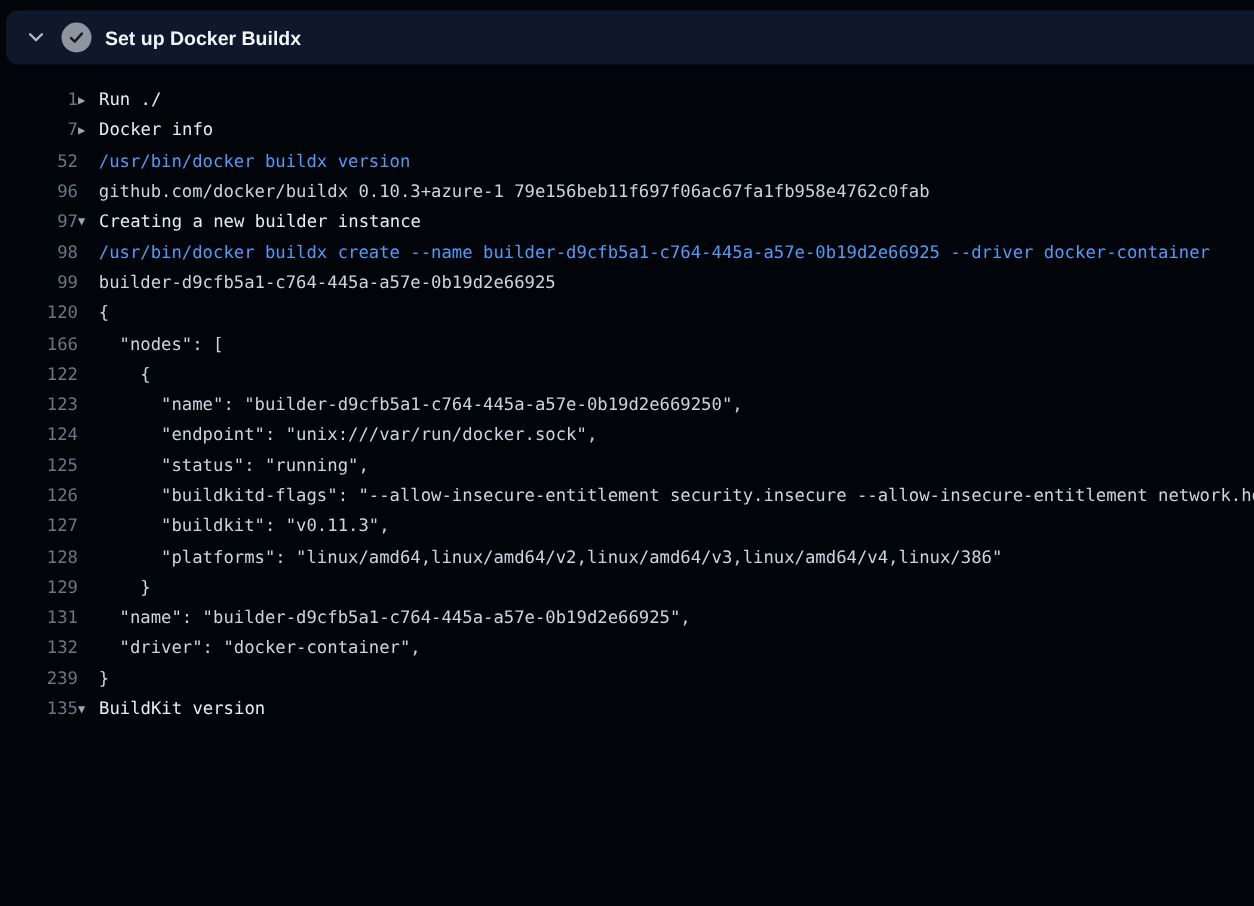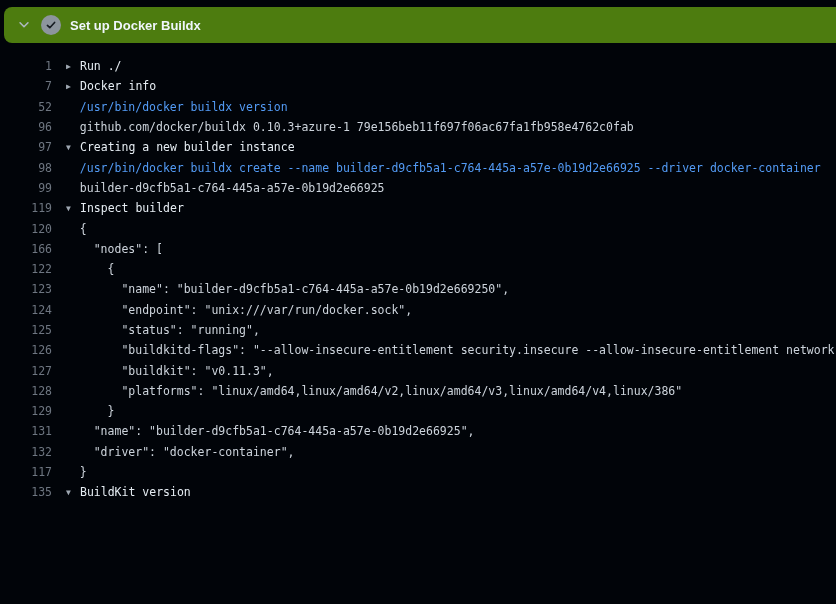--- a/index.html
+++ b/index.html
@@ -6,21 +6,21 @@
   body {
     width: 836px; height: 604px;
     background: #010409;
     overflow: hidden;
     font-family: "Liberation Sans", sans-serif;
   }
   .step-header {
     margin: 7px 0 0 4px;
     width: 832px; height: 36px;
     box-sizing: border-box;
-    background: #4d7c0f;
+    background: #0f172a;
     border-radius: 8px 0 0 8px;
     display: flex; align-items: center;
     padding-left: 13px;
     cursor: pointer;
   }
   .chev { width: 14px; height: 14px; margin-right: 10px; flex: none; }
   .check-circle {
     width: 20px; height: 20px; border-radius: 50%;
     background: #8d959e; flex: none;
     display: flex; align-items: center; justify-content: center;
@@ -34,21 +34,21 @@
     overflow: hidden;
   }
   .row { display: flex; height: 20.3px; align-items: center; white-space: pre; }
   .row.group { cursor: pointer; }
   .num {
     width: 52px; flex: none;
     text-align: right;
     color: #6e7681;
     cursor: pointer;
   }
-  .content { margin-left: 14px; flex: none; white-space: pre; }
+  .content { flex: none; white-space: pre; }
   .arrow {
     display: inline-block; width: 14px;
     font-size: 8px; color: #9ea7b1;
     vertical-align: 1px;
   }
   .gtitle { color: #e6edf3; }
   .cmd { color: #539bf5; }
   .out { color: #cdd4dc; }
 </style>
 </head>
@@ -67,28 +67,27 @@
 </div>
 
 <div class="log" id="log-lines">
     <div class="row group"><span class="num">1</span><span class="content"><span class="arrow">▶</span><span class="gtitle">Run ./</span></span></div>
     <div class="row group"><span class="num">7</span><span class="content"><span class="arrow">▶</span><span class="gtitle">Docker info</span></span></div>
     <div class="row"><span class="num">52</span><span class="content"><span class="cmd">  /usr/bin/docker buildx version</span></span></div>
     <div class="row"><span class="num">96</span><span class="content"><span class="out">  github.com/docker/buildx 0.10.3+azure-1 79e156beb11f697f06ac67fa1fb958e4762c0fab</span></span></div>
     <div class="row group"><span class="num">97</span><span class="content"><span class="arrow">▼</span><span class="gtitle">Creating a new builder instance</span></span></div>
     <div class="row"><span class="num">98</span><span class="content"><span class="cmd">  /usr/bin/docker buildx create --name builder-d9cfb5a1-c764-445a-a57e-0b19d2e66925 --driver docker-container</span></span></div>
     <div class="row"><span class="num">99</span><span class="content"><span class="out">  builder-d9cfb5a1-c764-445a-a57e-0b19d2e66925</span></span></div>
-    <div class="row group"><span class="num">119</span><span class="content"><span class="arrow">▼</span><span class="gtitle">Inspect builder</span></span></div>
     <div class="row"><span class="num">120</span><span class="content"><span class="out">  {</span></span></div>
     <div class="row"><span class="num">166</span><span class="content"><span class="out">    "nodes": [</span></span></div>
     <div class="row"><span class="num">122</span><span class="content"><span class="out">      {</span></span></div>
     <div class="row"><span class="num">123</span><span class="content"><span class="out">        "name": "builder-d9cfb5a1-c764-445a-a57e-0b19d2e669250",</span></span></div>
     <div class="row"><span class="num">124</span><span class="content"><span class="out">        "endpoint": "unix:///var/run/docker.sock",</span></span></div>
     <div class="row"><span class="num">125</span><span class="content"><span class="out">        "status": "running",</span></span></div>
     <div class="row"><span class="num">126</span><span class="content"><span class="out">        "buildkitd-flags": "--allow-insecure-entitlement security.insecure --allow-insecure-entitlement network.host",</span></span></div>
     <div class="row"><span class="num">127</span><span class="content"><span class="out">        "buildkit": "v0.11.3",</span></span></div>
     <div class="row"><span class="num">128</span><span class="content"><span class="out">        "platforms": "linux/amd64,linux/amd64/v2,linux/amd64/v3,linux/amd64/v4,linux/386"</span></span></div>
     <div class="row"><span class="num">129</span><span class="content"><span class="out">      }</span></span></div>
     <div class="row"><span class="num">131</span><span class="content"><span class="out">    "name": "builder-d9cfb5a1-c764-445a-a57e-0b19d2e66925",</span></span></div>
     <div class="row"><span class="num">132</span><span class="content"><span class="out">    "driver": "docker-container",</span></span></div>
-    <div class="row"><span class="num">117</span><span class="content"><span class="out">  }</span></span></div>
+    <div class="row"><span class="num">239</span><span class="content"><span class="out">  }</span></span></div>
     <div class="row group"><span class="num">135</span><span class="content"><span class="arrow">▼</span><span class="gtitle">BuildKit version</span></span></div>
   </div>
 
 </body></html>

